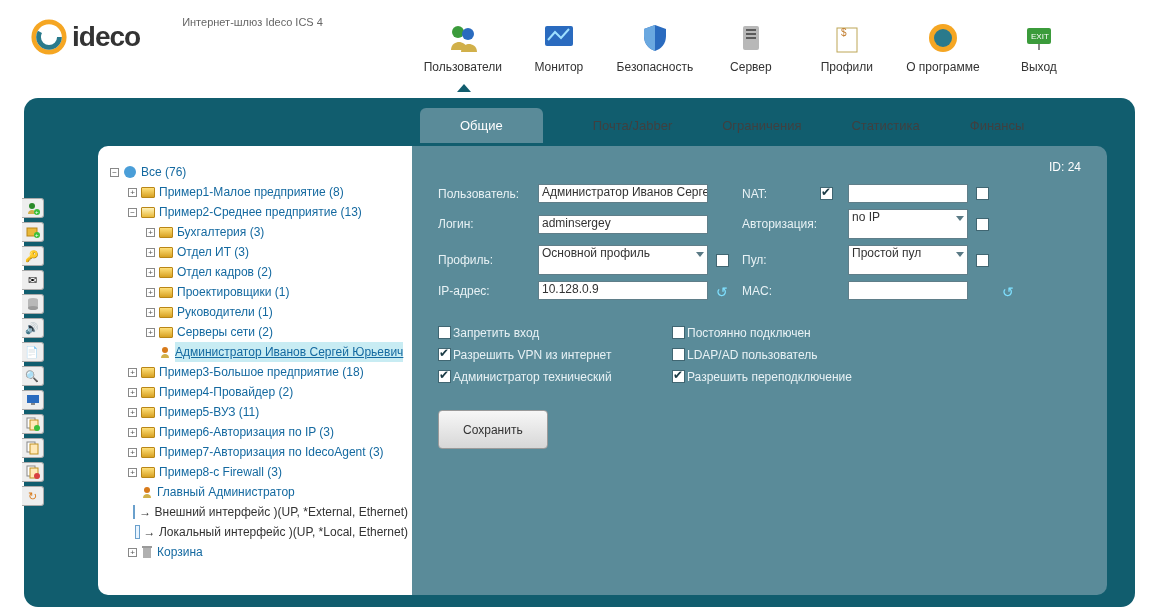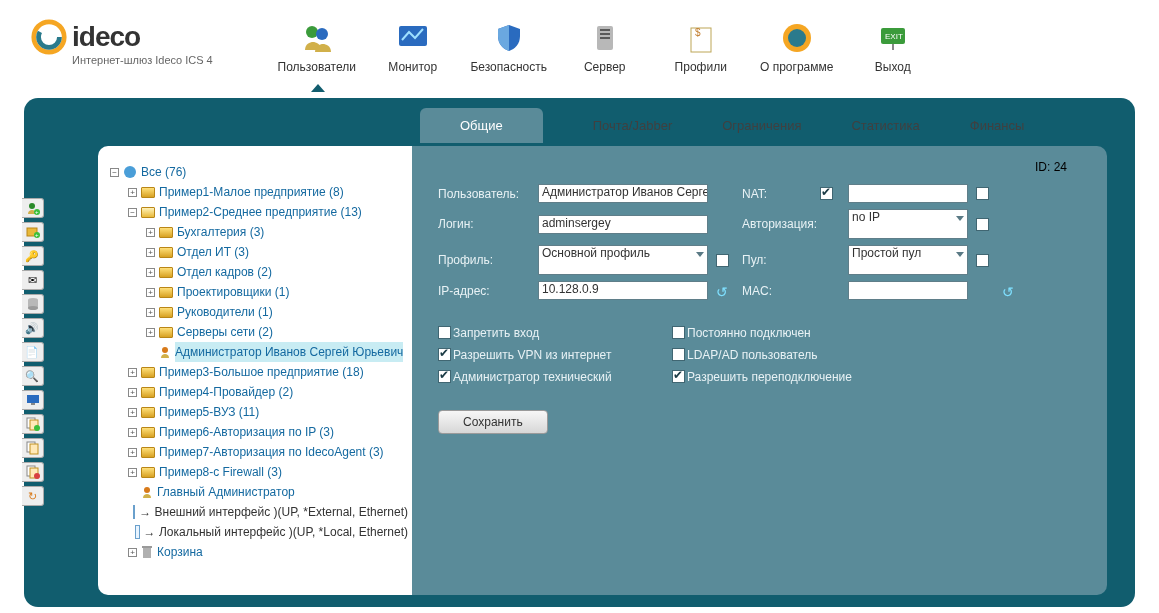--- a/index.html
+++ b/index.html
@@ -1,19 +1,19 @@
 <!DOCTYPE html>
 <html><head>
 <meta charset="utf-8">
 <style>
 * { box-sizing: border-box; margin: 0; padding: 0; font-family: Arial, sans-serif; }
 body { background: #fff; width: 1159px; height: 613px; overflow: hidden; position: relative; }
 
 .header { display: flex; align-items: flex-start; padding: 18px 30px 0; }
-.logo-block { display: flex; flex-direction: column; margin-right: 56px; }
+.logo-block { display: flex; flex-direction: row; margin-right: 92px; }
 .logo { display: flex; align-items: center; }
 .logo-swirl { width: 38px; height: 38px; margin-right: 4px; }
 .logo-text { font-size: 28px; font-weight: bold; color: #333; letter-spacing: -1px; }
 .logo-sub { font-size: 11px; color: #666; margin-left: 42px; margin-top: -2px; }
 
 .topnav { display: flex; gap: 0; }
 .topnav-item { display: flex; flex-direction: column; align-items: center; width: 96px; cursor: pointer; padding: 4px 0; }
 .topnav-icon { width: 32px; height: 32px; margin-bottom: 6px; }
 .topnav-label { font-size: 12px; color: #333; }
 .topnav-item.active { position: relative; }
@@ -36,38 +36,38 @@
 .tree > ul { padding-left: 0; }
 .tree li { line-height: 20px; white-space: nowrap; }
 .tree-row { display: flex; align-items: center; gap: 4px; cursor: pointer; }
 .expander { width: 9px; height: 9px; border: 1px solid #888; background: #fff; font-size: 8px; line-height: 7px; text-align: center; color: #555; cursor: pointer; }
 .expander.empty { border: none; background: transparent; }
 .folder-icon { width: 14px; height: 11px; background: linear-gradient(#ffe07a,#d7a123); border: 1px solid #b98617; border-radius: 1px; }
 .folder-icon.open { background: linear-gradient(#fff2b8,#e8b93a); }
 .user-icon-sm { width: 12px; height: 12px; }
 .doc-icon { width: 12px; height: 14px; background: #e8f4ff; border: 1px solid #6aa0cc; }
 .tree-label { color: #1469a0; }
-.tree-label.sel { background: #c8ecf3; }
+.tree-label.sel { background: #c8ecf3; text-decoration: underline; }
 .tree-label.black { color: #333; }
 
-.id-line { position: absolute; right: 40px; top: 14px; color: #000000; font-size: 12px; }
+.id-line { position: absolute; right: 26px; top: 14px; color: #ffffff; font-size: 12px; }
 
 .form-grid { display: grid; grid-template-columns: 92px 170px 18px 70px 20px 120px 18px 18px; gap: 6px 8px; align-items: center; margin-top: 20px; }
 .flabel { color: #e8f2f5; }
 .finput { height: 19px; border: 1px solid #5f7e89; background: #fff; color: #333; font-size: 12px; padding: 0 3px; overflow: hidden; white-space: nowrap; }
 .fselect { height: 30px; border: 1px solid #5f7e89; background: #fff; color: #333; font-size: 12px; padding: 0 14px 0 3px; position: relative; overflow: hidden; white-space: nowrap; }
 .fselect::after { content: ''; position: absolute; right: 3px; top: 6px; width: 0; height: 0; border-left: 4px solid transparent; border-right: 4px solid transparent; border-top: 5px solid #5a7a85; }
 .cb { width: 13px; height: 13px; border: 1px solid #406672; background: #fff; display: inline-block; cursor: pointer; position: relative; }
 .cb.checked::after { content: '✔'; position: absolute; left: 0; top: -3px; font-size: 12px; color: #1a3a44; }
 .refresh { width: 16px; height: 14px; color: #7fe0ff; font-size: 14px; cursor: pointer; }
 
 .checks { display: grid; grid-template-columns: 230px 260px; gap: 8px 4px; margin-top: 26px; }
 .check-row { display: flex; gap: 2px; }
 
-.save-btn { margin-top: 26px; height: 24px; padding: 0 24px; background: linear-gradient(#f7f7f7,#d7d7d7); border: 1px solid #9a9a9a; border-radius: 4px; font-size: 12px; color: #333; cursor: pointer; }
+.save-btn { margin-top: 26px; height: 39px; padding: 0 24px; background: linear-gradient(#f7f7f7,#d7d7d7); border: 1px solid #9a9a9a; border-radius: 4px; font-size: 12px; color: #333; cursor: pointer; }
 </style>
 </head>
 <body>
 
 <div class="header">
   <div class="logo-block">
     <div class="logo">
       <svg class="logo-swirl" viewBox="0 0 40 40">
           <circle cx="20" cy="20" r="16" fill="none" stroke="#f5a623" stroke-width="5"></circle>
           <circle cx="20" cy="20" r="11" fill="none" stroke="#2a7a8c" stroke-width="5" stroke-dasharray="40 40"></circle>

